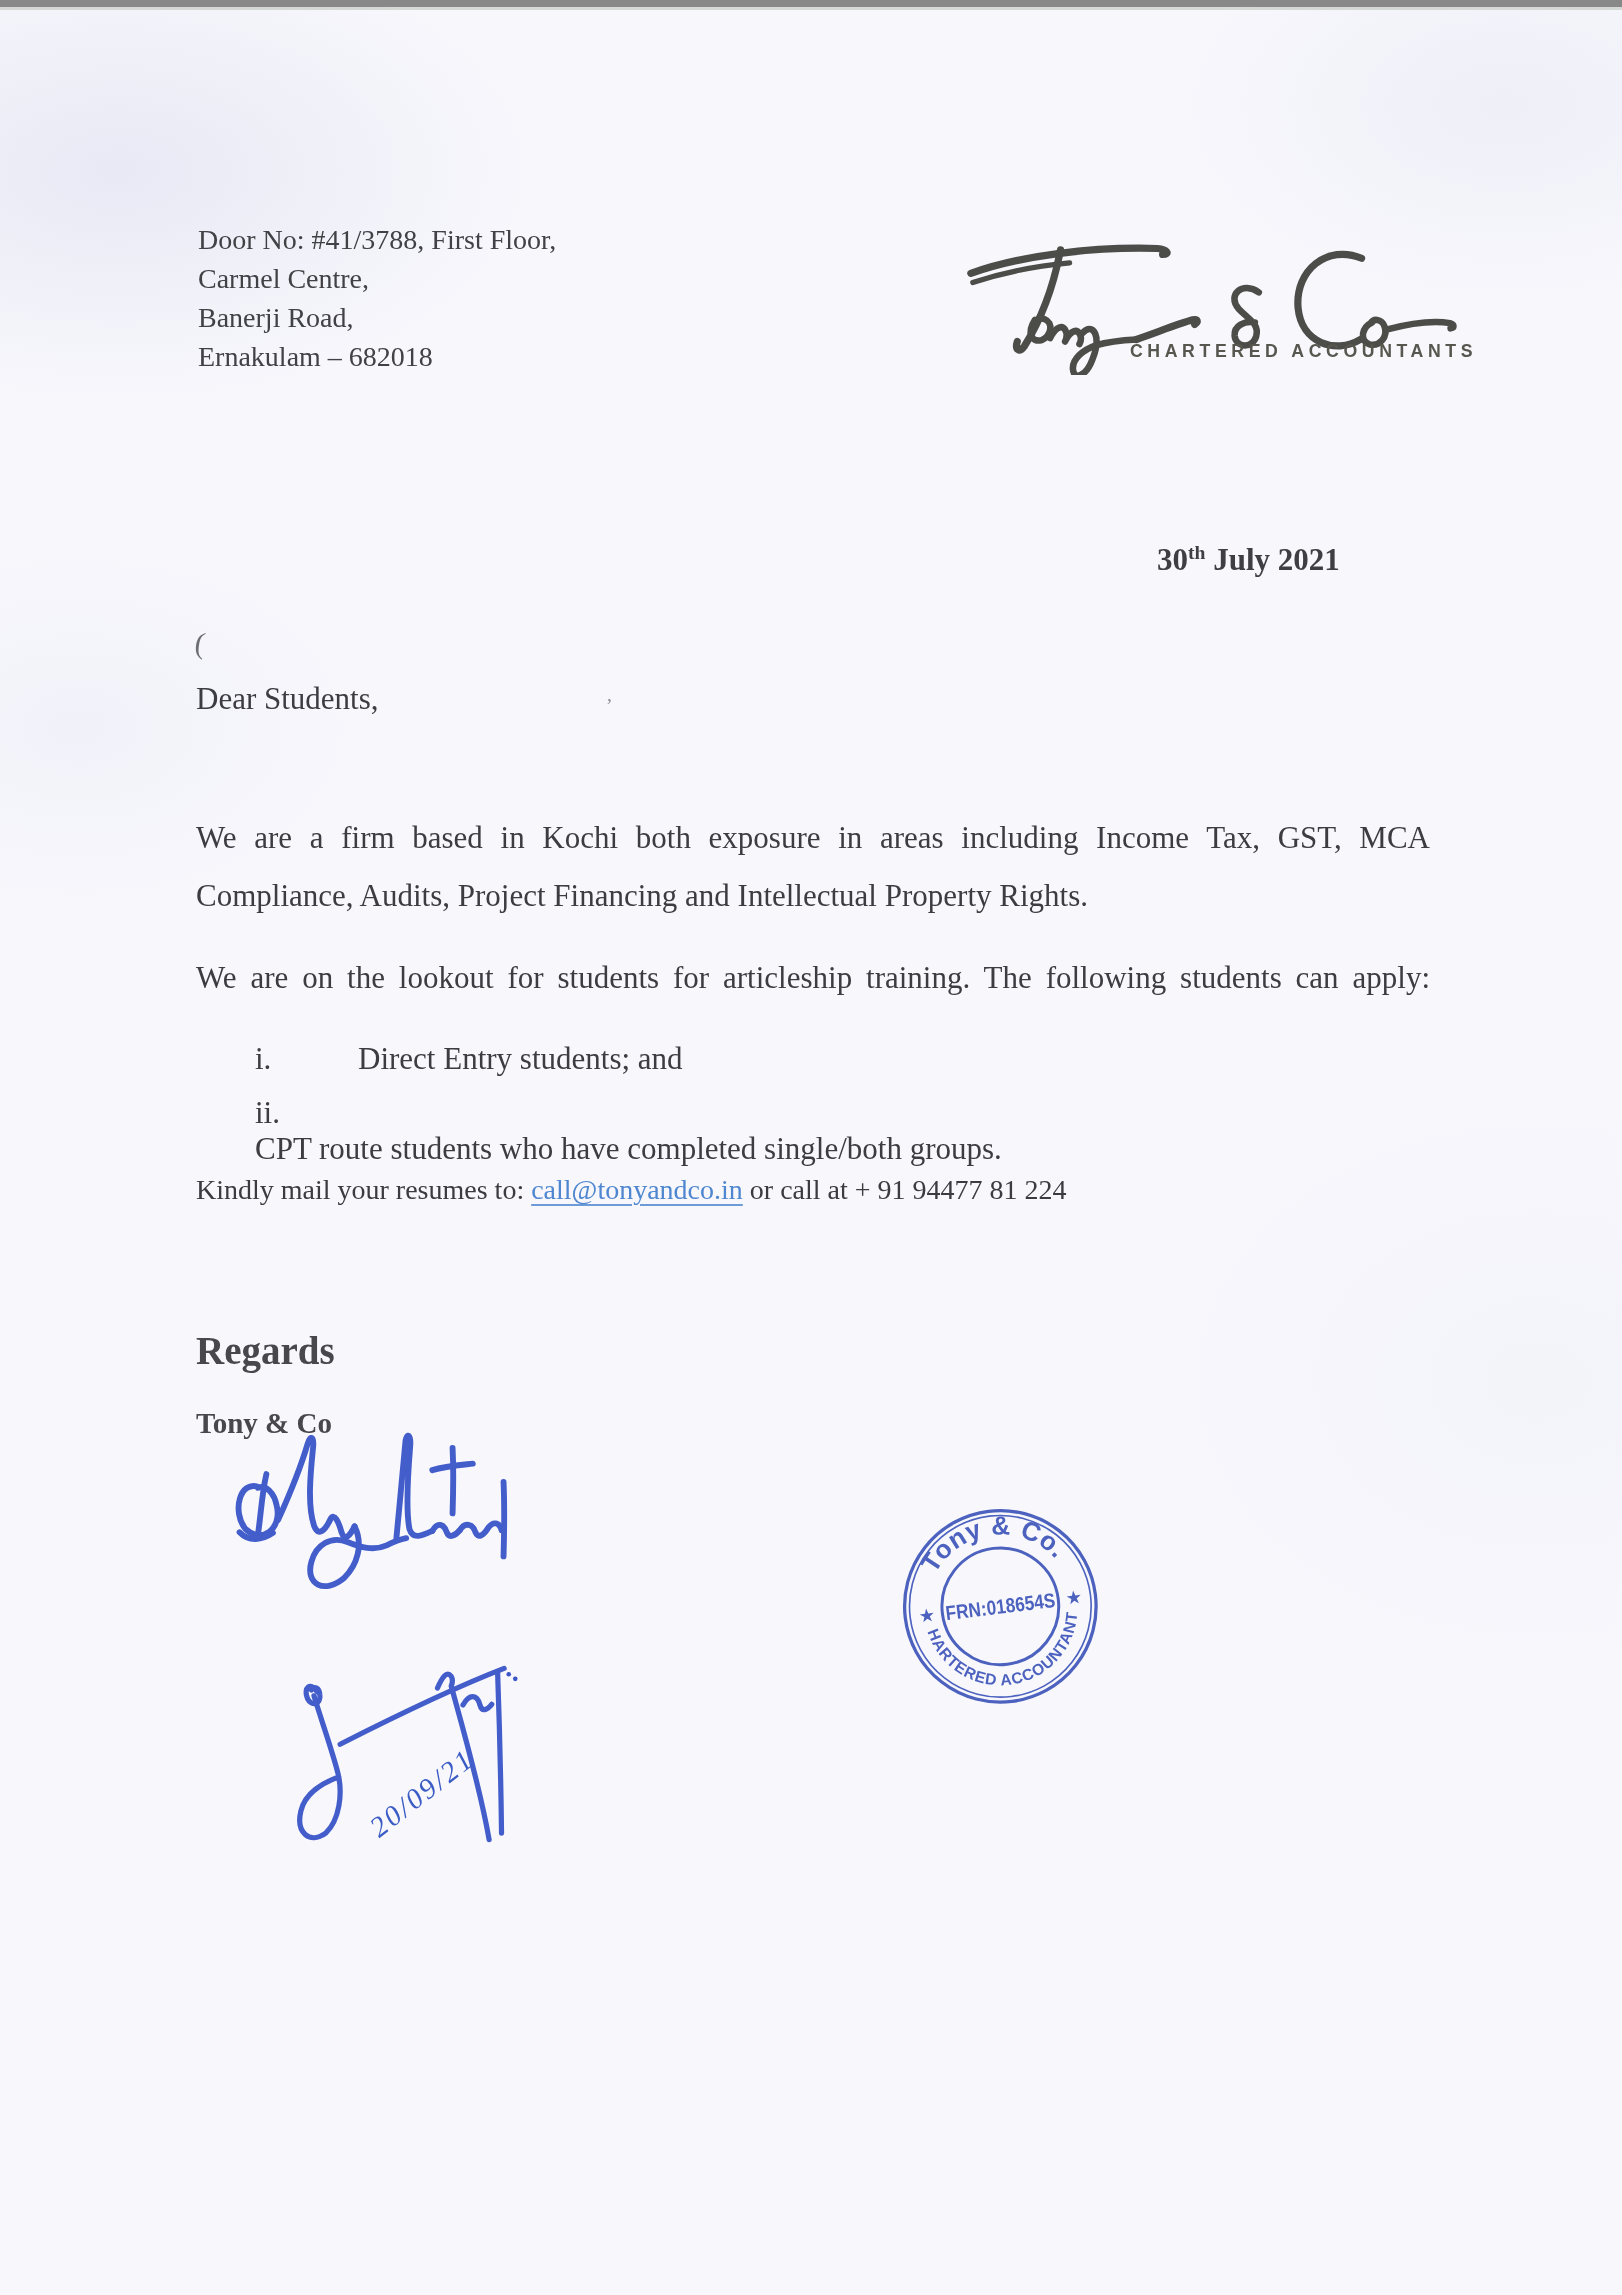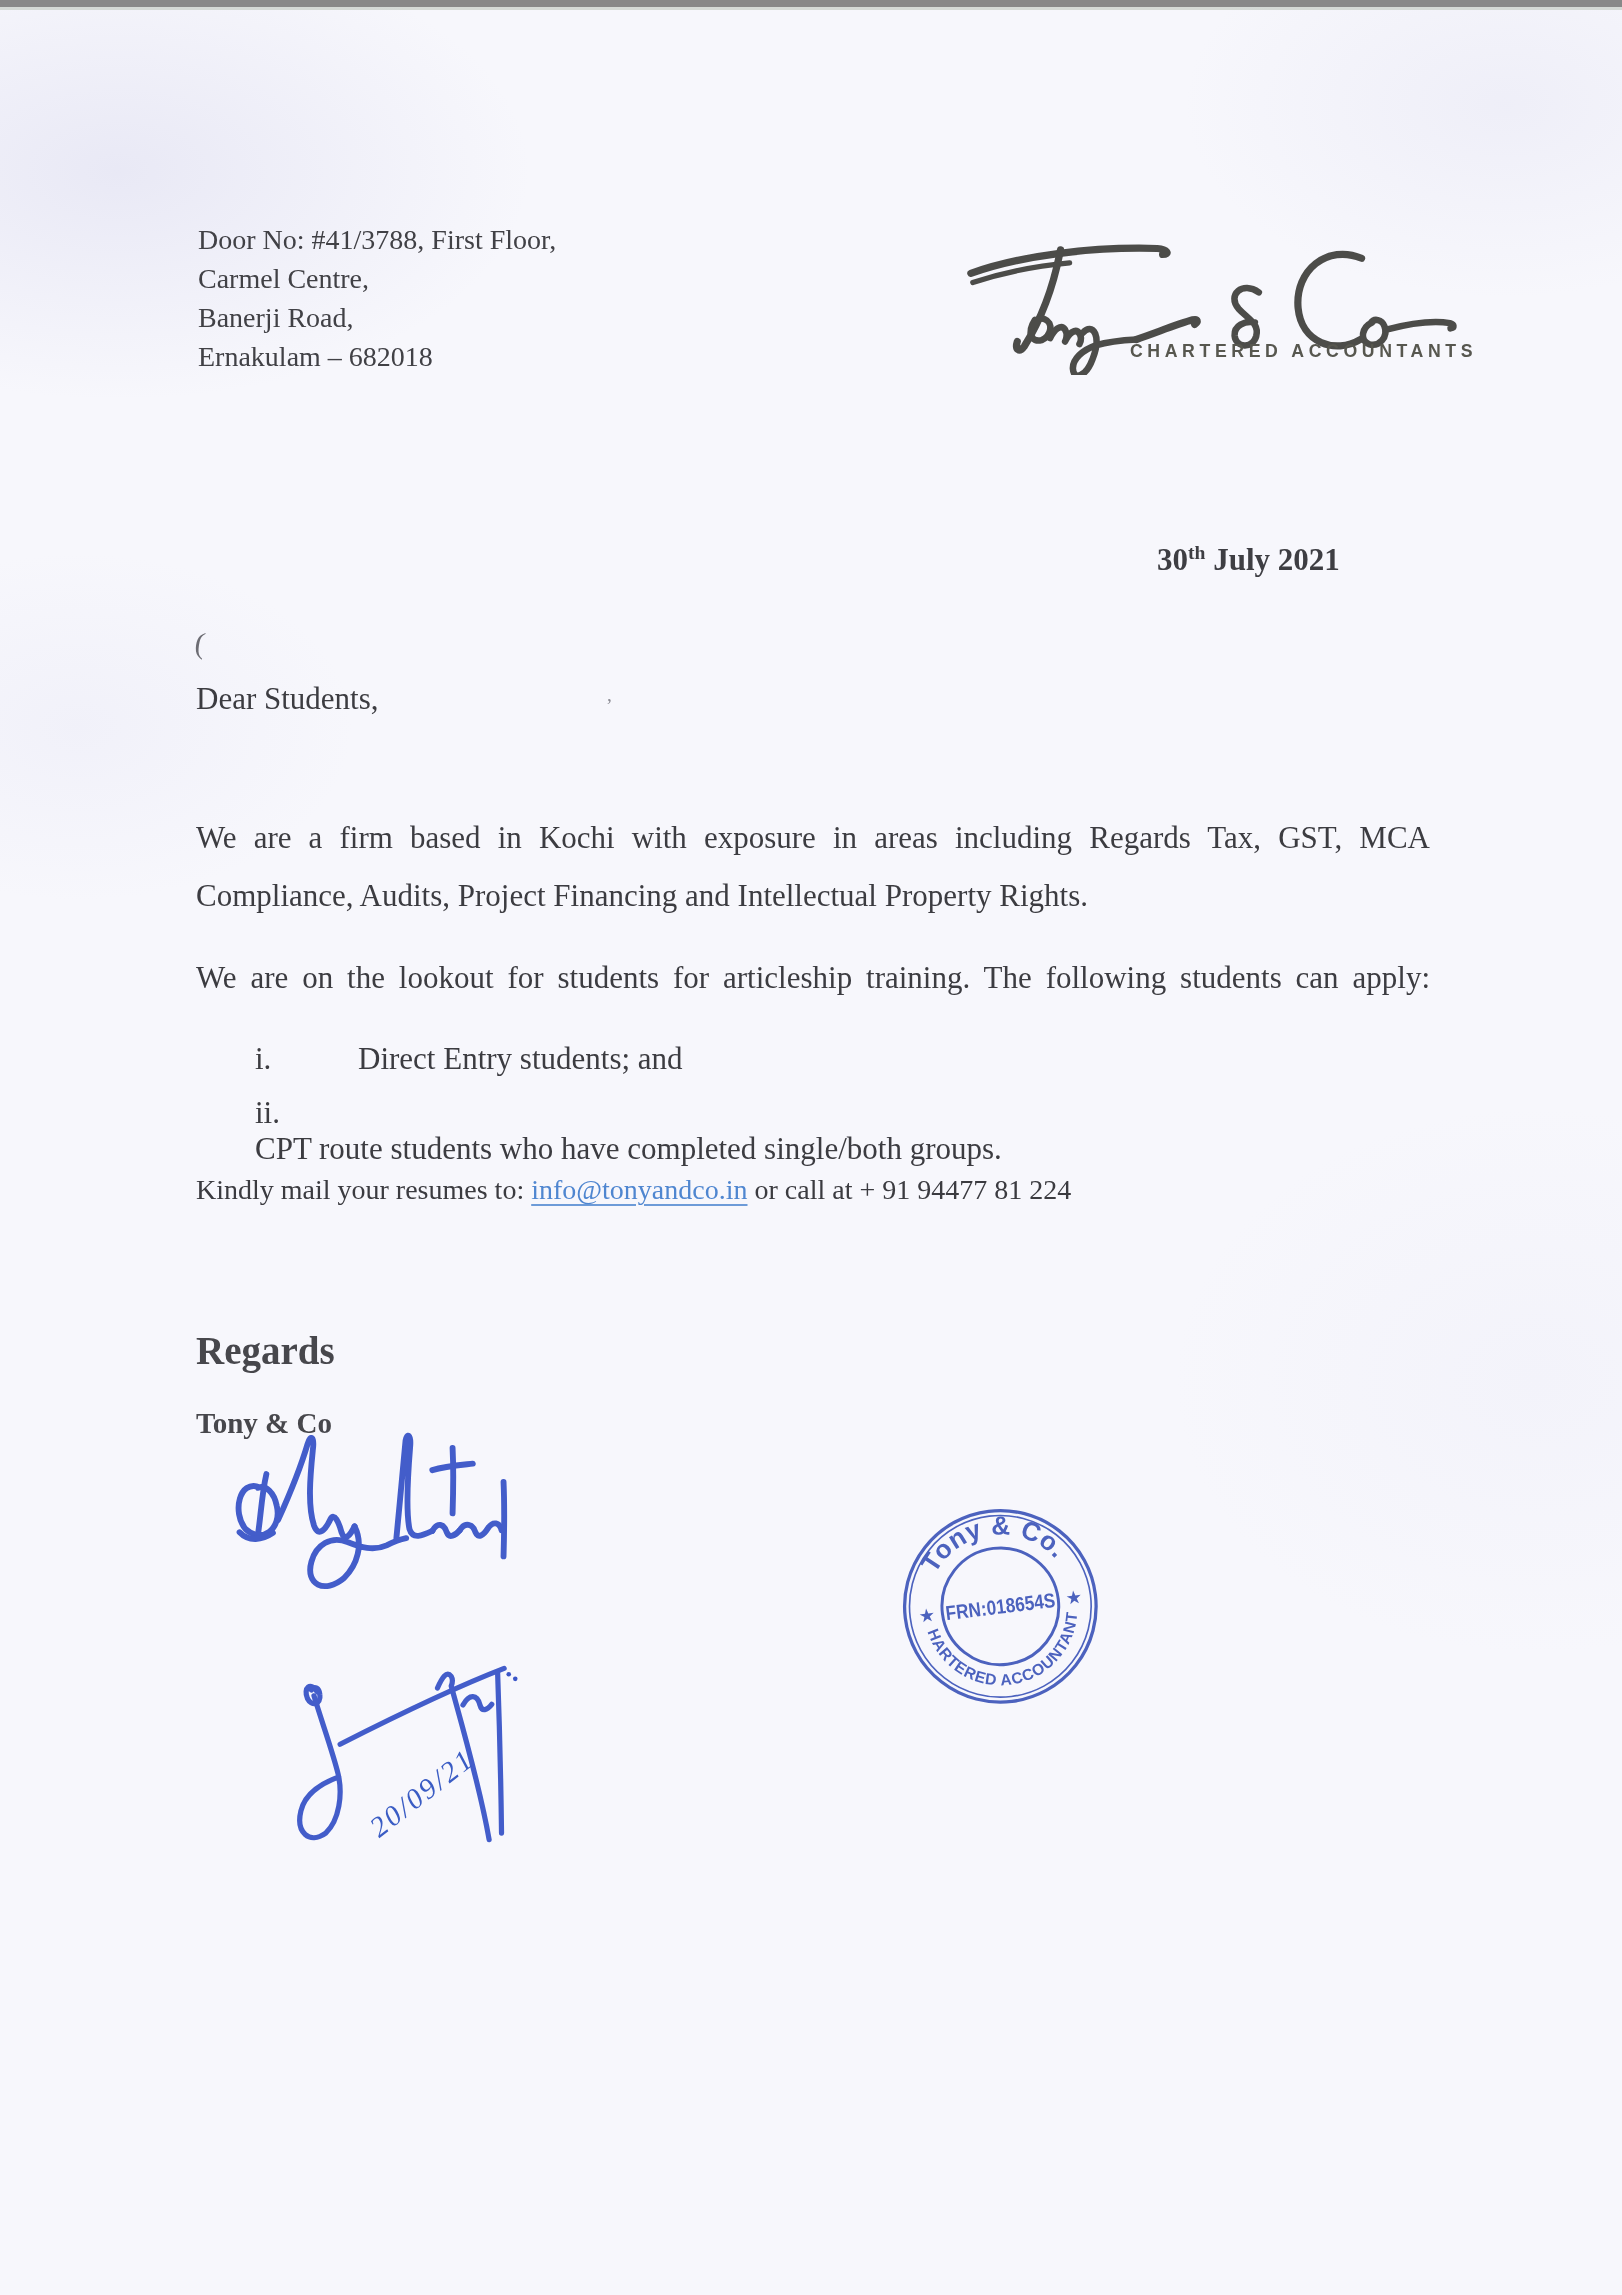--- a/index.html
+++ b/index.html
@@ -96,35 +96,35 @@
     <div class="logo-tagline">CHARTERED ACCOUNTANTS</div>
   </div>
 
   <div class="abs date-line"><span>30</span><sup>th</sup><span> July 2021</span></div>
 
   <div class="abs pen-mark-1">(</div>
   <div class="abs pen-mark-2">’</div>
 
   <div class="abs salutation body-text">Dear Students,</div>
 
-  <div class="abs block-w body-text just-full para1-l1">We are a firm based in Kochi with exposure in areas including Regards Tax, GST, MCA</div>
+  <div class="abs block-w body-text just-full para1-l1">We are a firm based in Kochi both exposure in areas including Income Tax, GST, MCA</div>
   <div class="abs block-w body-text just-full para2">We are on the lookout for students for articleship training. The following students can apply:</div>
 
   <div class="abs block-w body-text para1-l2">Compliance, Audits, Project Financing and Intellectual Property Rights.</div>
 
   <div class="abs list-item item-i body-text">
     <span class="li-marker">i.</span>
     <span>Direct Entry students; and</span>
   </div>
   <div class="abs list-item item-ii body-text">
     <span class="li-marker">ii.</span>
     <span>CPT route students who have completed single/both groups.</span>
   </div>
 
-  <div class="abs contact"><span>Kindly mail your resumes to: </span><a href="#" class="email-link">info@tonyandco.in</a><span> or call at + 91 94477 81 224</span></div>
+  <div class="abs contact"><span>Kindly mail your resumes to: </span><a href="#" class="email-link">call@tonyandco.in</a><span> or call at + 91 94477 81 224</span></div>
 
   <div class="abs regards">Regards</div>
   <div class="abs company">Tony &amp; Co</div>
 
   <svg class="abs sig1" width="366" height="196" viewBox="0 0 560 300">
     <g class="ink1" stroke-width="9">
       <path d="M77,92 C70,122 68,160 64,185"></path>
       <path d="M66,112 C36,100 24,150 45,176 C70,199 101,176 93,141 C89,120 76,108 64,113"></path>
       <path d="M36,181 C50,196 71,193 87,182"></path>
       <path d="M95,162 C114,120 130,80 140,46 C145,30 151,35 148,56 C144,96 140,141 150,171 C157,190 168,176 175,161 C181,150 188,166 192,181 C197,196 205,186 212,172"></path>

